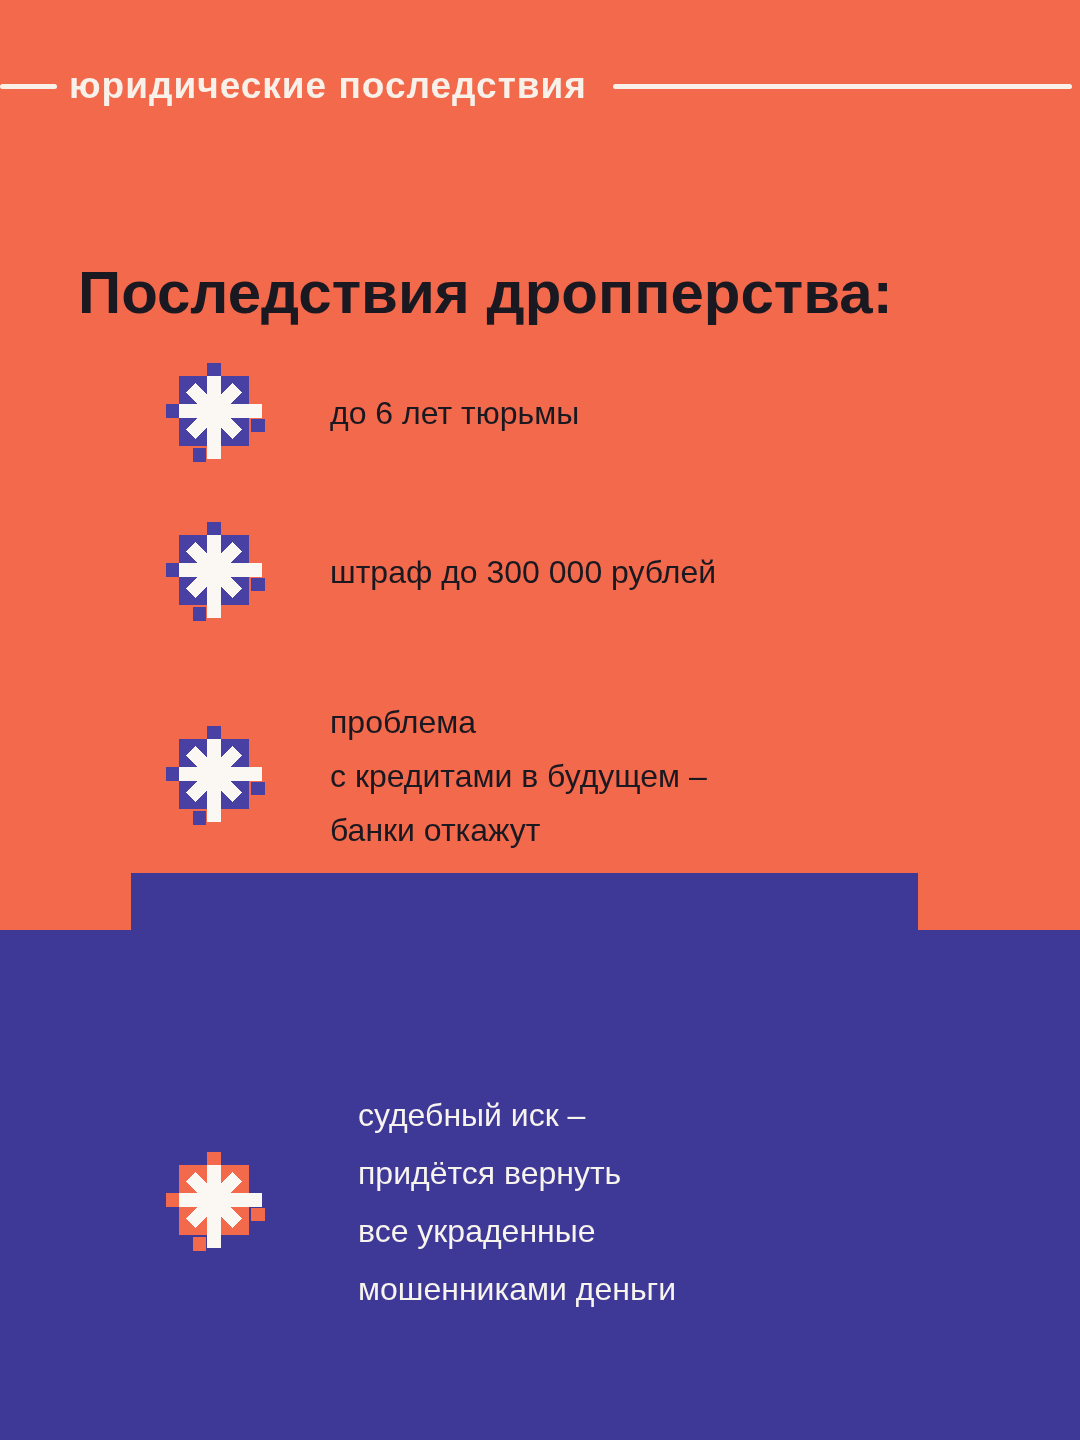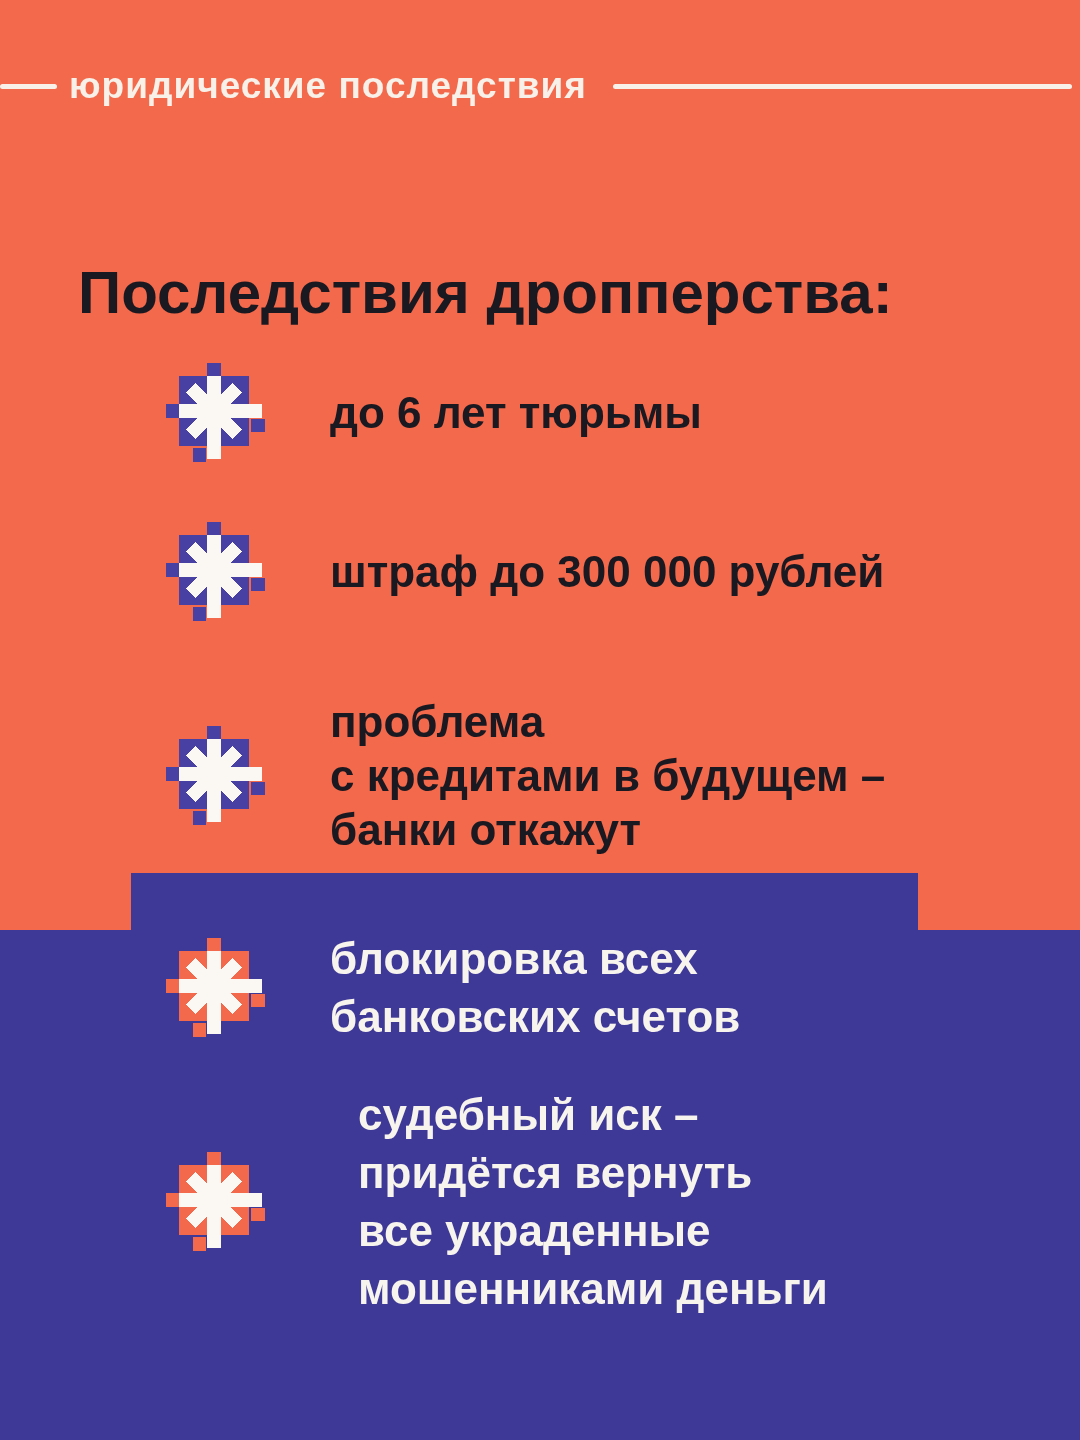--- a/index.html
+++ b/index.html
@@ -67,22 +67,22 @@
     position:absolute;left:166px;
     display:flex;align-items:center;
   }
   .item-1{top:363px;}
   .item-2{top:522px;}
   .item-3{top:695px;}
   .item-4{top:930px;}
   .item-5{top:1086px;gap:28px;}
   .item-text{
     margin-left:64px;
-    font-size:44px;
-    font-weight:700;
+    font-size:32px;
+    font-weight:400;
     white-space:pre-line;
   }
   .item-1 .item-text,.item-2 .item-text,.item-3 .item-text{
     color:var(--dark_text);
     line-height:54px;
   }
   .item-4 .item-text,.item-5 .item-text{
     color:var(--light_text);
     line-height:58px;
   }
@@ -148,35 +148,20 @@
       <rect class="aster" x="2" y="29" width="68" height="14" transform="rotate(45 36 36)"></rect>
       <rect class="aster" x="2" y="29" width="68" height="14" transform="rotate(-45 36 36)"></rect>
       <rect class="base" x="14" y="74" width="14" height="15"></rect>
       <rect class="base" x="74" y="44" width="15" height="14"></rect>
     </svg>
     <p class="item-text">проблема
 с кредитами в будущем –
 банки откажут</p>
   </div>
 
-  <div class="item item-4">
-    <svg class="pixel-asterisk icon-orange" viewBox="-14 -14 104 104" width="100" height="100" shape-rendering="crispEdges" aria-hidden="true">
-      <rect class="base" x="0" y="0" width="72" height="72"></rect>
-      <rect class="base" x="29" y="-14" width="14" height="14"></rect>
-      <rect class="base" x="-14" y="29" width="14" height="14"></rect>
-      <rect class="aster" x="29" y="0" width="14" height="86"></rect>
-      <rect class="aster" x="0" y="29" width="86" height="14"></rect>
-      <rect class="aster" x="2" y="29" width="68" height="14" transform="rotate(45 36 36)"></rect>
-      <rect class="aster" x="2" y="29" width="68" height="14" transform="rotate(-45 36 36)"></rect>
-      <rect class="base" x="14" y="74" width="14" height="15"></rect>
-      <rect class="base" x="74" y="44" width="15" height="14"></rect>
-    </svg>
-    <p class="item-text">блокировка всех
-банковских счетов</p>
-  </div>
 
   <div class="item item-5">
     <svg class="pixel-asterisk icon-orange" viewBox="-14 -14 104 104" width="100" height="100" shape-rendering="crispEdges" aria-hidden="true">
       <rect class="base" x="0" y="0" width="72" height="72"></rect>
       <rect class="base" x="29" y="-14" width="14" height="14"></rect>
       <rect class="base" x="-14" y="29" width="14" height="14"></rect>
       <rect class="aster" x="29" y="0" width="14" height="86"></rect>
       <rect class="aster" x="0" y="29" width="86" height="14"></rect>
       <rect class="aster" x="2" y="29" width="68" height="14" transform="rotate(45 36 36)"></rect>
       <rect class="aster" x="2" y="29" width="68" height="14" transform="rotate(-45 36 36)"></rect>

